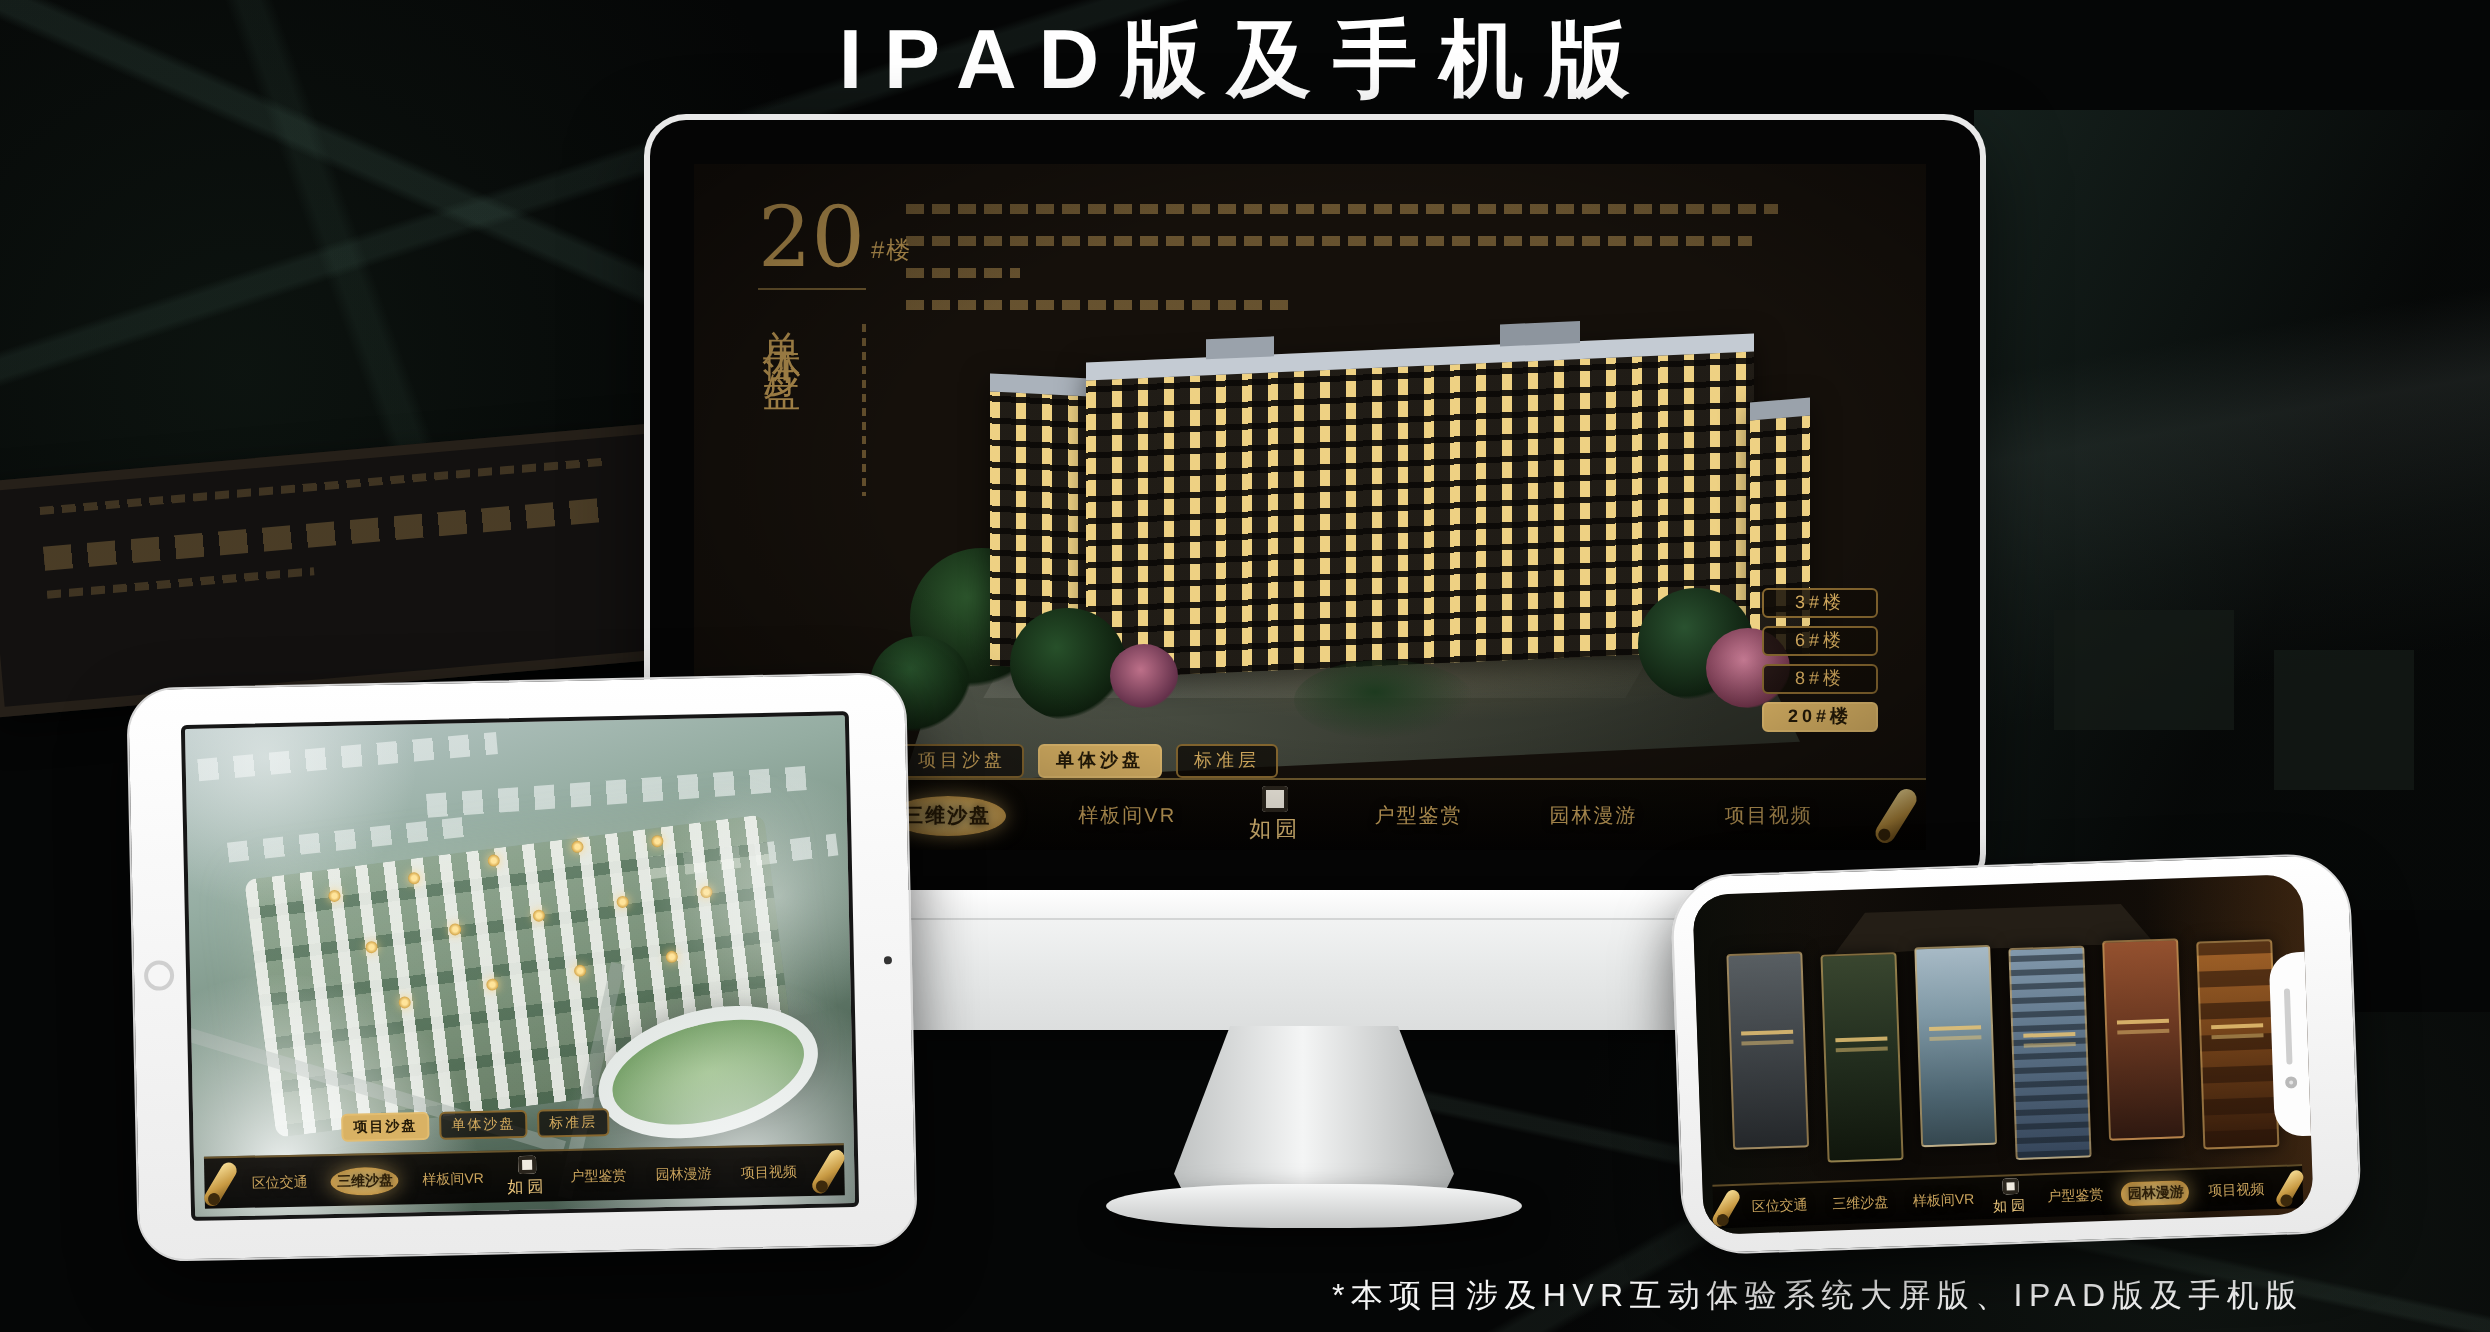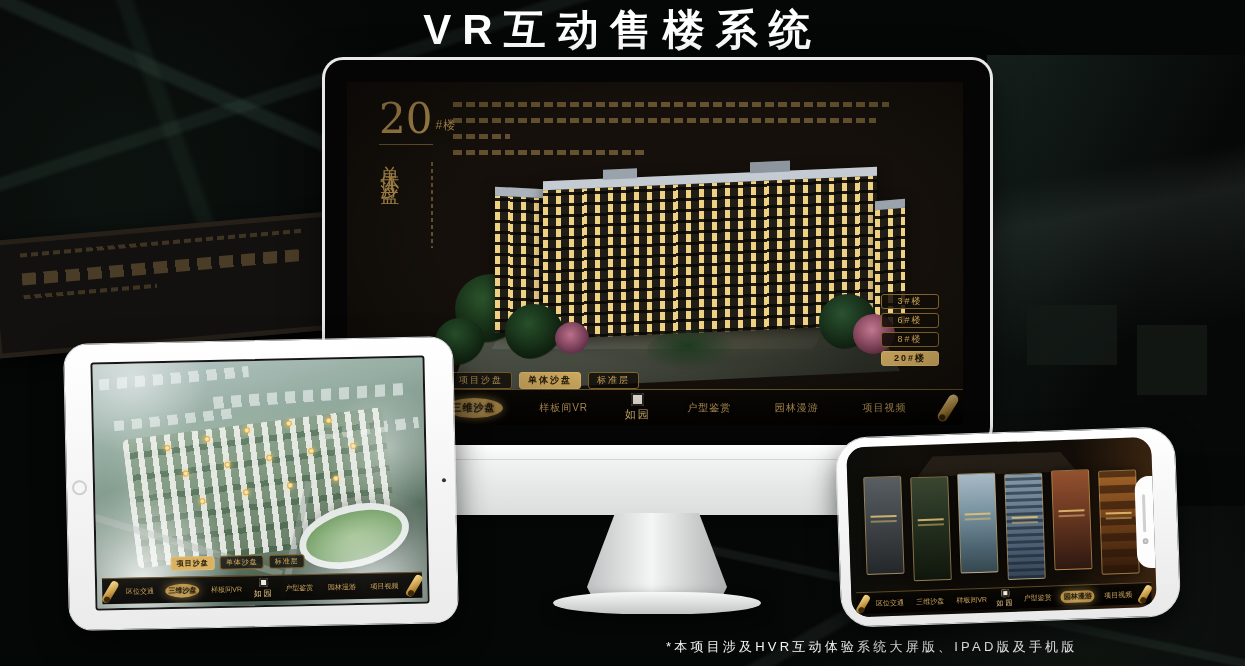--- a/index.html
+++ b/index.html
@@ -32,21 +32,21 @@
   .bg-plaque .plaque-line { height:4px; margin:10px 26px 0; opacity:.28;
     background:repeating-linear-gradient(90deg, #b08d4f 0 7px, transparent 7px 11px); }
   .bg-plaque .plaque-line.big { height:12px; margin-top:16px; opacity:.35;
     background:repeating-linear-gradient(90deg, #b08d4f 0 14px, transparent 14px 22px); }
   .chevron-faint { position:absolute; left:388px; top:248px; color:#6e6a5e; font-size:22px; opacity:.35; transform:rotate(8deg); }
 
   
   .page-title { position:absolute; top:2px; left:0; width:100%; text-align:center;
     color:#ffffff; font-size:42px; font-weight:bold; letter-spacing:11px; }
   .footnote { position:absolute; left:666px; top:638px; width:570px;
-    color:#f4f4f4; font-size:13px; letter-spacing:3.2px; white-space:nowrap; }
+    color:#f4f4f4; font-size:16px; letter-spacing:3.2px; white-space:nowrap; }
 
   
   .monitor { position:absolute; left:325px; top:60px; width:665px; height:560px; }
   .m-bezel { position:absolute; left:0; top:0; width:665px; height:385px; background:#050505;
     border-radius:18px; box-shadow:0 0 0 3px #e9e9e9, 0 14px 40px rgba(0,0,0,.65); }
   .m-screen { position:absolute; left:22px; top:22px; width:616px; height:343px;
     background:#15100b; overflow:hidden; }
   .m-chin { position:absolute; left:0; top:385px; width:665px; height:70px;
     background:linear-gradient(180deg,#ffffff 0%,#f2f3f3 20%,#e6e8e8 60%,#dcdede 100%);
     border-radius:0 0 10px 10px; box-shadow:0 4px 10px rgba(0,0,0,.45); }
@@ -229,21 +229,21 @@
   <div class="bldg-sil" style="left:40px;top:250px;width:90px;height:60px;"></div>
   <div class="bldg-sil" style="left:150px;top:270px;width:70px;height:70px;"></div>
 </div>
 <div class="bg-layer bg-plaque">
   <div class="plaque-line"></div>
   <div class="plaque-line big"></div>
   <div class="plaque-line" style="width:40%;"></div>
 </div>
 <div class="chevron-faint">❯</div>
 
-<div class="page-title">VR互动售楼系统</div>
+<div class="page-title">IPAD版及手机版</div>
 <div class="footnote">*本项目涉及HVR互动体验系统大屏版、IPAD版及手机版</div>
 
 <div class="monitor">
   <div class="m-bezel"></div>
   <div class="m-screen">
 
     <div class="m-heading">
       <div class="h-row">
         <span class="h-num">20</span>
         <span class="h-suf">#楼</span>

